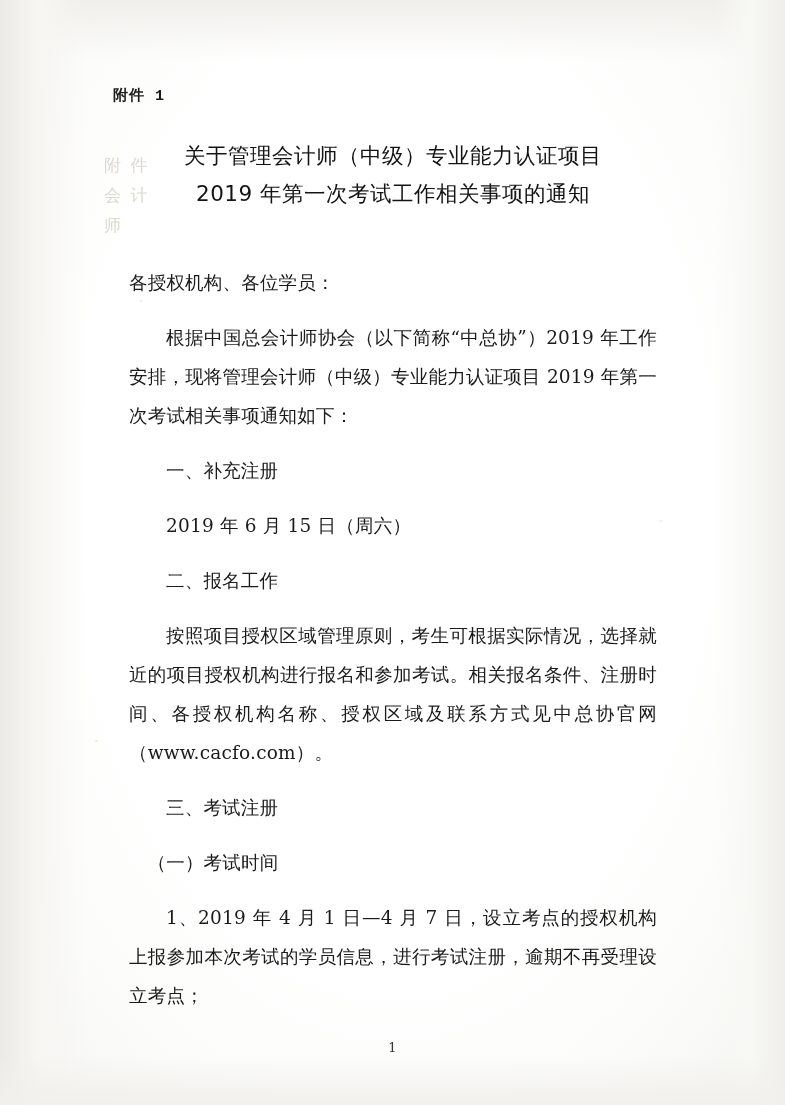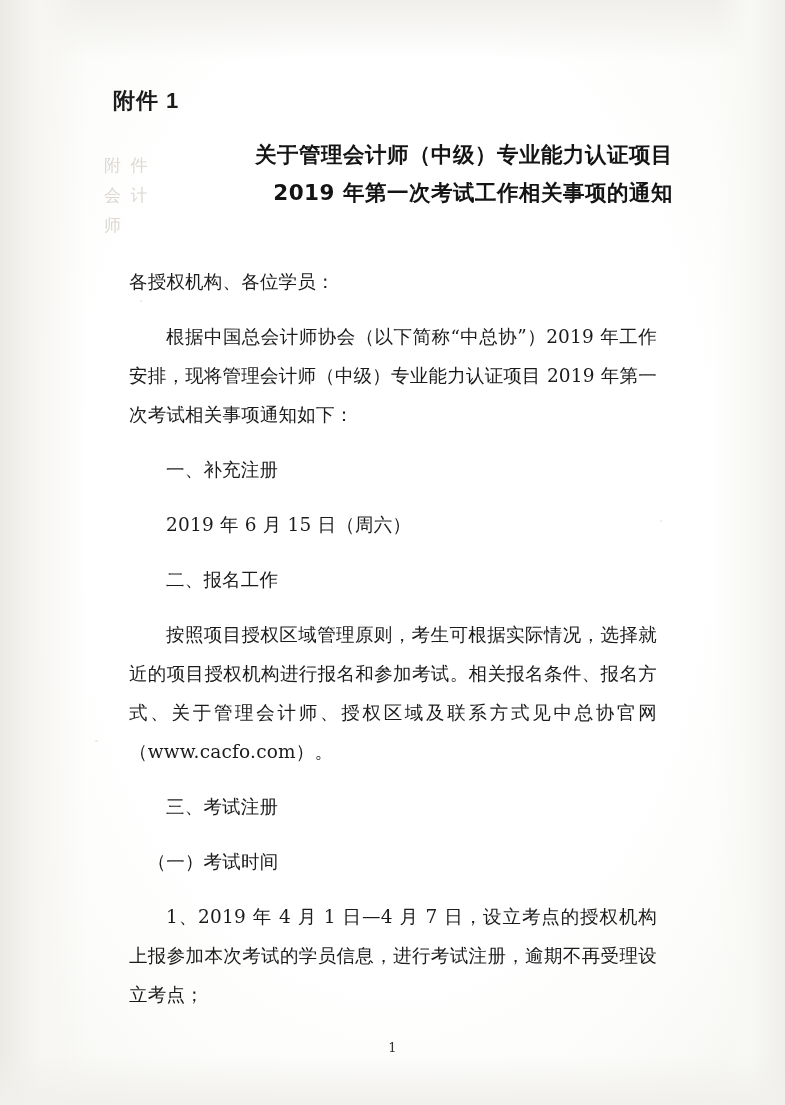--- a/index.html
+++ b/index.html
@@ -65,32 +65,32 @@
 
   .content {
     position: absolute;
     left: 113px;
     top: 86px;
     width: 560px;
     color: #1b1b1b;
   }
 
   .attachment-label {
-    font-family: Liberation Sans, sans-serif;
-    font-size: 22px;
+    font-family: Liberation Mono, monospace;
+    font-size: 15px;
     font-weight: 600;
     letter-spacing: 1px;
     color: #1c1c1c;
-    margin-bottom: 20px;
+    margin-bottom: 32px;
   }
 
   .doc-title {
-    text-align: right;
+    text-align: center;
     font-family: "DejaVu Sans", "Liberation Sans", sans-serif;
-    font-weight: 700;
+    font-weight: 400;
     font-size: 21.5px;
     letter-spacing: 0.5px;
     color: #141414;
     line-height: 38px;
   }
   .doc-title .line {
     display: block;
     white-space: nowrap;
   }
   .title-gap { height: 34px; }
@@ -154,21 +154,21 @@
     </div>
 
     <div class="title-gap"></div>
 
     <div class="body-text">
       <p class="p no-indent">各授权机构、各位学员：</p>
       <p class="p indent-2">根据中国总会计师协会（以下简称“中总协”）2019 年工作安排，现将管理会计师（中级）专业能力认证项目 2019 年第一次考试相关事项通知如下：</p>
       <p class="p indent-2">一、补充注册</p>
       <p class="p indent-2">2019 年 6 月 15 日（周六）</p>
       <p class="p indent-2">二、报名工作</p>
-      <p class="p indent-2">按照项目授权区域管理原则，考生可根据实际情况，选择就近的项目授权机构进行报名和参加考试。相关报名条件、报名方式、关于管理会计师、授权区域及联系方式见中总协官网（www.cacfo.com）。</p>
+      <p class="p indent-2">按照项目授权区域管理原则，考生可根据实际情况，选择就近的项目授权机构进行报名和参加考试。相关报名条件、注册时间、各授权机构名称、授权区域及联系方式见中总协官网（www.cacfo.com）。</p>
       <p class="p indent-2">三、考试注册</p>
       <p class="p indent-1">（一）考试时间</p>
       <p class="p indent-2">1、2019 年 4 月 1 日—4 月 7 日，设立考点的授权机构上报参加本次考试的学员信息，进行考试注册，逾期不再受理设立考点；</p>
     </div>
 
   </div>
 
   <div class="page-number">1</div>
 </div>
 

